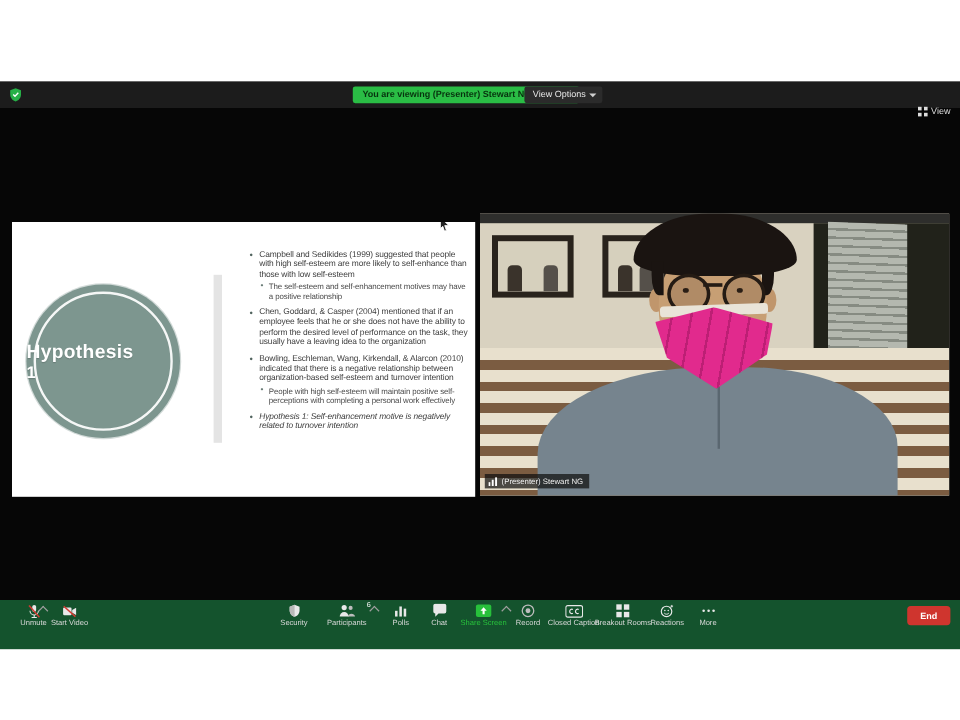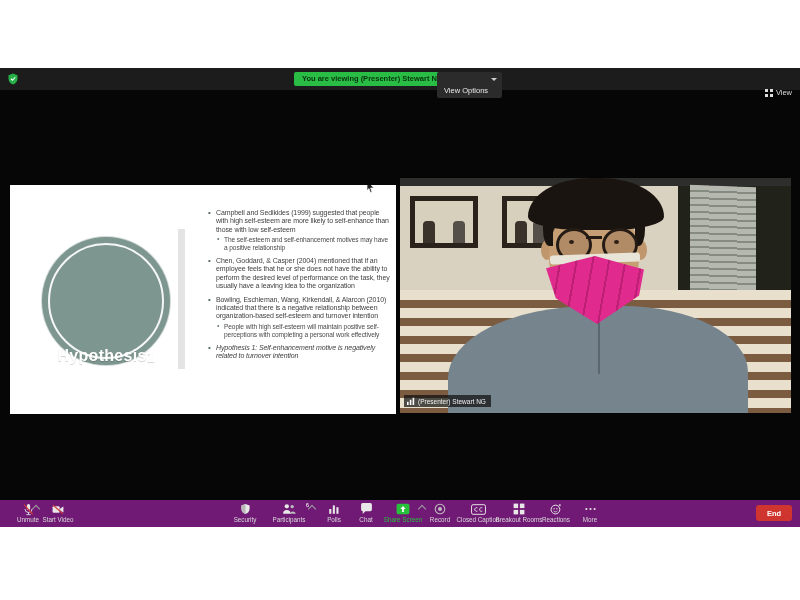--- a/index.html
+++ b/index.html
@@ -6,35 +6,35 @@
   .canvas{position:relative;width:800px;height:600px;background:#ffffff;overflow:hidden;
           font-family:"Liberation Sans", sans-serif;}
   .zoom-window{position:absolute;left:0;top:68px;width:800px;height:459px;background:#060606;}
 
   
   .topbar{position:absolute;left:0;top:0;width:800px;height:22px;background:#1c1c1c;}
   .enc-shield{position:absolute;left:7px;top:5px;width:12px;height:12px;}
   .banner{position:absolute;left:294px;top:4px;height:14px;line-height:14px;padding:0 8px;
           border-radius:2px;background:var(--banner-green,#2abd45);color:#07330e;
           font-size:7.5px;font-weight:bold;white-space:nowrap;}
-  .view-options{position:absolute;left:437px;top:4px;height:14px;line-height:14px;padding:12px 14px 0 7px;
+  .view-options{position:absolute;left:437px;top:4px;height:14px;line-height:14px;padding:0 14px 0 7px;
           border-radius:2px;background:#2b2b2b;color:#e8e8e8;font-size:7.5px;white-space:nowrap;cursor:default;}
   .view-options:after{content:"";position:absolute;right:5px;top:6px;border-left:3px solid transparent;
           border-right:3px solid transparent;border-top:3px solid #cfcfcf;}
   .view-btn{position:absolute;right:8px;top:18px;height:13px;display:flex;align-items:center;gap:3px;
           color:#dddddd;font-size:7.5px;}
   .grid-icon{display:inline-block;width:8px;height:8px;
           background:linear-gradient(#ddd,#ddd),linear-gradient(#ddd,#ddd),linear-gradient(#ddd,#ddd),linear-gradient(#ddd,#ddd);
           background-size:3px 3px;background-position:0 0,5px 0,0 5px,5px 5px;background-repeat:no-repeat;}
 
   
   .slide{position:absolute;left:10px;top:117px;width:386px;height:229px;background:#ffffff;overflow:hidden;}
-  .hypo-circle{position:absolute;left:32px;top:52px;width:128px;height:128px;border-radius:50%;
-          background:var(--hypothesis-circle,#7d968f);display:flex;flex-direction:row;
-          align-items:flex-end;justify-content:center;box-shadow:0 0 0 1px rgba(125,150,143,.35);}
+  .hypo-circle{position:absolute;left:12px;top:52px;width:128px;height:128px;border-radius:50%;
+          background:var(--hypothesis-circle,#7d968f);display:flex;flex-direction:column;
+          align-items:flex-start;justify-content:center;box-shadow:0 0 0 1px rgba(125,150,143,.35);}
   .hypo-circle:before{content:"";position:absolute;left:6px;top:6px;right:6px;bottom:6px;
           border:2px solid rgba(255,255,255,.92);border-radius:50%;}
   .hypo-title{color:#fff;font-size:16px;font-weight:bold;letter-spacing:.3px;text-shadow:0 1px 1px rgba(0,0,0,.18);}
   .hypo-num{color:#fff;font-size:14px;font-weight:bold;margin-top:-1px;text-shadow:0 1px 1px rgba(0,0,0,.18);}
   .divider-strip{position:absolute;left:168px;top:44px;width:7px;height:140px;background:#e4e4e4;}
   .bullets{position:absolute;left:198px;top:24px;width:184px;margin:0;padding:0;list-style:none;
           color:#3e3e3e;font-size:7px;line-height:1.2;letter-spacing:-0.1px;}
   .bullets li{position:relative;margin:0 0 5px 0;}
   .bullets li.l1{padding-left:8px;}
   .bullets li.l2{padding-left:16px;font-size:6.6px;margin-top:-3px;color:#4a4a4a;}
@@ -78,21 +78,21 @@
   .maskband{position:absolute;left:150px;top:76px;width:90px;height:9px;background:#e9e4d8;
           transform:rotate(-2deg);border-radius:3px;}
   .facemask{position:absolute;left:146px;top:78px;width:98px;height:68px;background:var(--mask-pink,#e12a8d);
           clip-path:polygon(0% 18%,50% 0%,100% 20%,95% 58%,52% 100%,10% 62%);}
   .facemask:before{content:"";position:absolute;inset:0;
           background:repeating-linear-gradient(100deg,rgba(0,0,0,0) 0 14px,rgba(120,10,70,.35) 14px 16px);}
   .nametag{position:absolute;left:4px;bottom:6px;display:flex;align-items:center;gap:3px;
           background:rgba(15,15,15,.72);padding:2px 5px 2px 3px;color:#f0f0f0;font-size:6.5px;white-space:nowrap;}
 
   
-  .toolbar{position:absolute;left:0;top:432px;width:800px;height:27px;background:#701a75;}
+  .toolbar{position:absolute;left:0;top:432px;width:800px;height:41px;background:#14532d;}
   .tb-item{position:absolute;top:3px;width:60px;display:flex;flex-direction:column;align-items:center;gap:1px;}
   .tb-item .ic{height:12px;display:flex;align-items:center;justify-content:center;}
   .tb-item .lbl{font-size:6.3px;color:#d9d9d9;white-space:nowrap;}
   .tb-item.green .lbl{color:var(--share-green,#27c03b);}
   .caret{position:absolute;top:6px;width:5px;height:5px;border-top:1.5px solid #9f9f9f;
           border-left:1.5px solid #9f9f9f;transform:rotate(45deg);}
   .badge{position:absolute;top:-1px;right:10px;font-size:6px;color:#fff;}
   .end-btn{position:absolute;right:8px;top:5px;width:36px;height:16px;border-radius:3px;
           background:var(--end-red,#cf352e);color:#fff;font-size:7.5px;font-weight:bold;
           display:flex;align-items:center;justify-content:center;}

